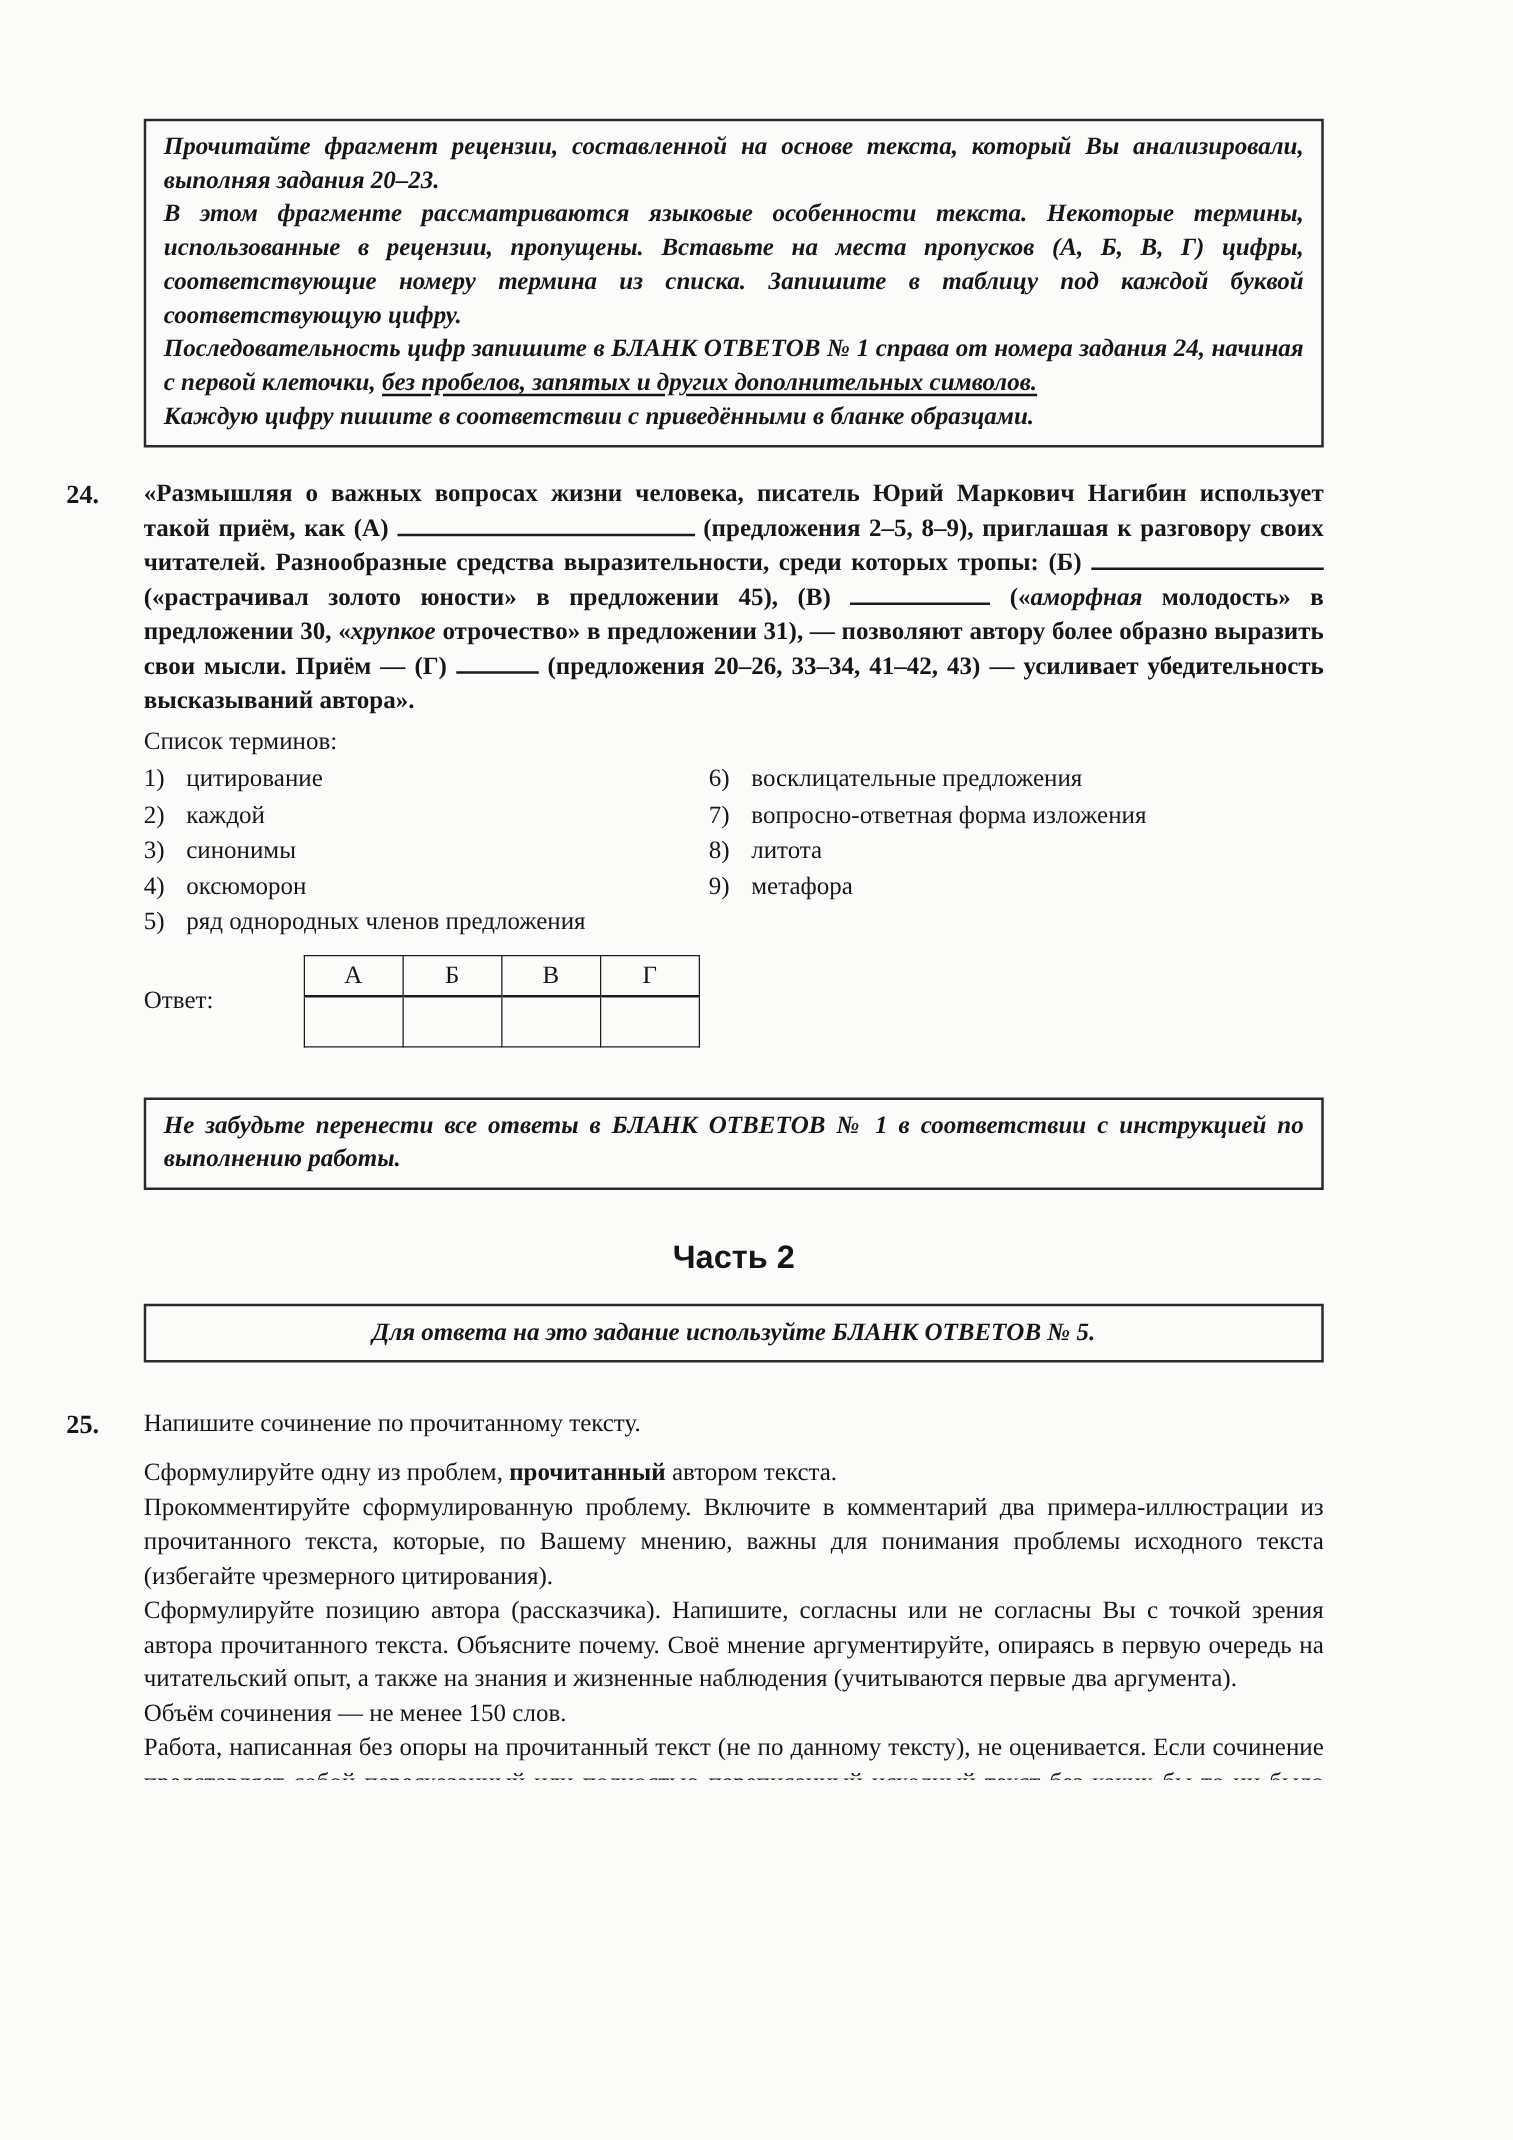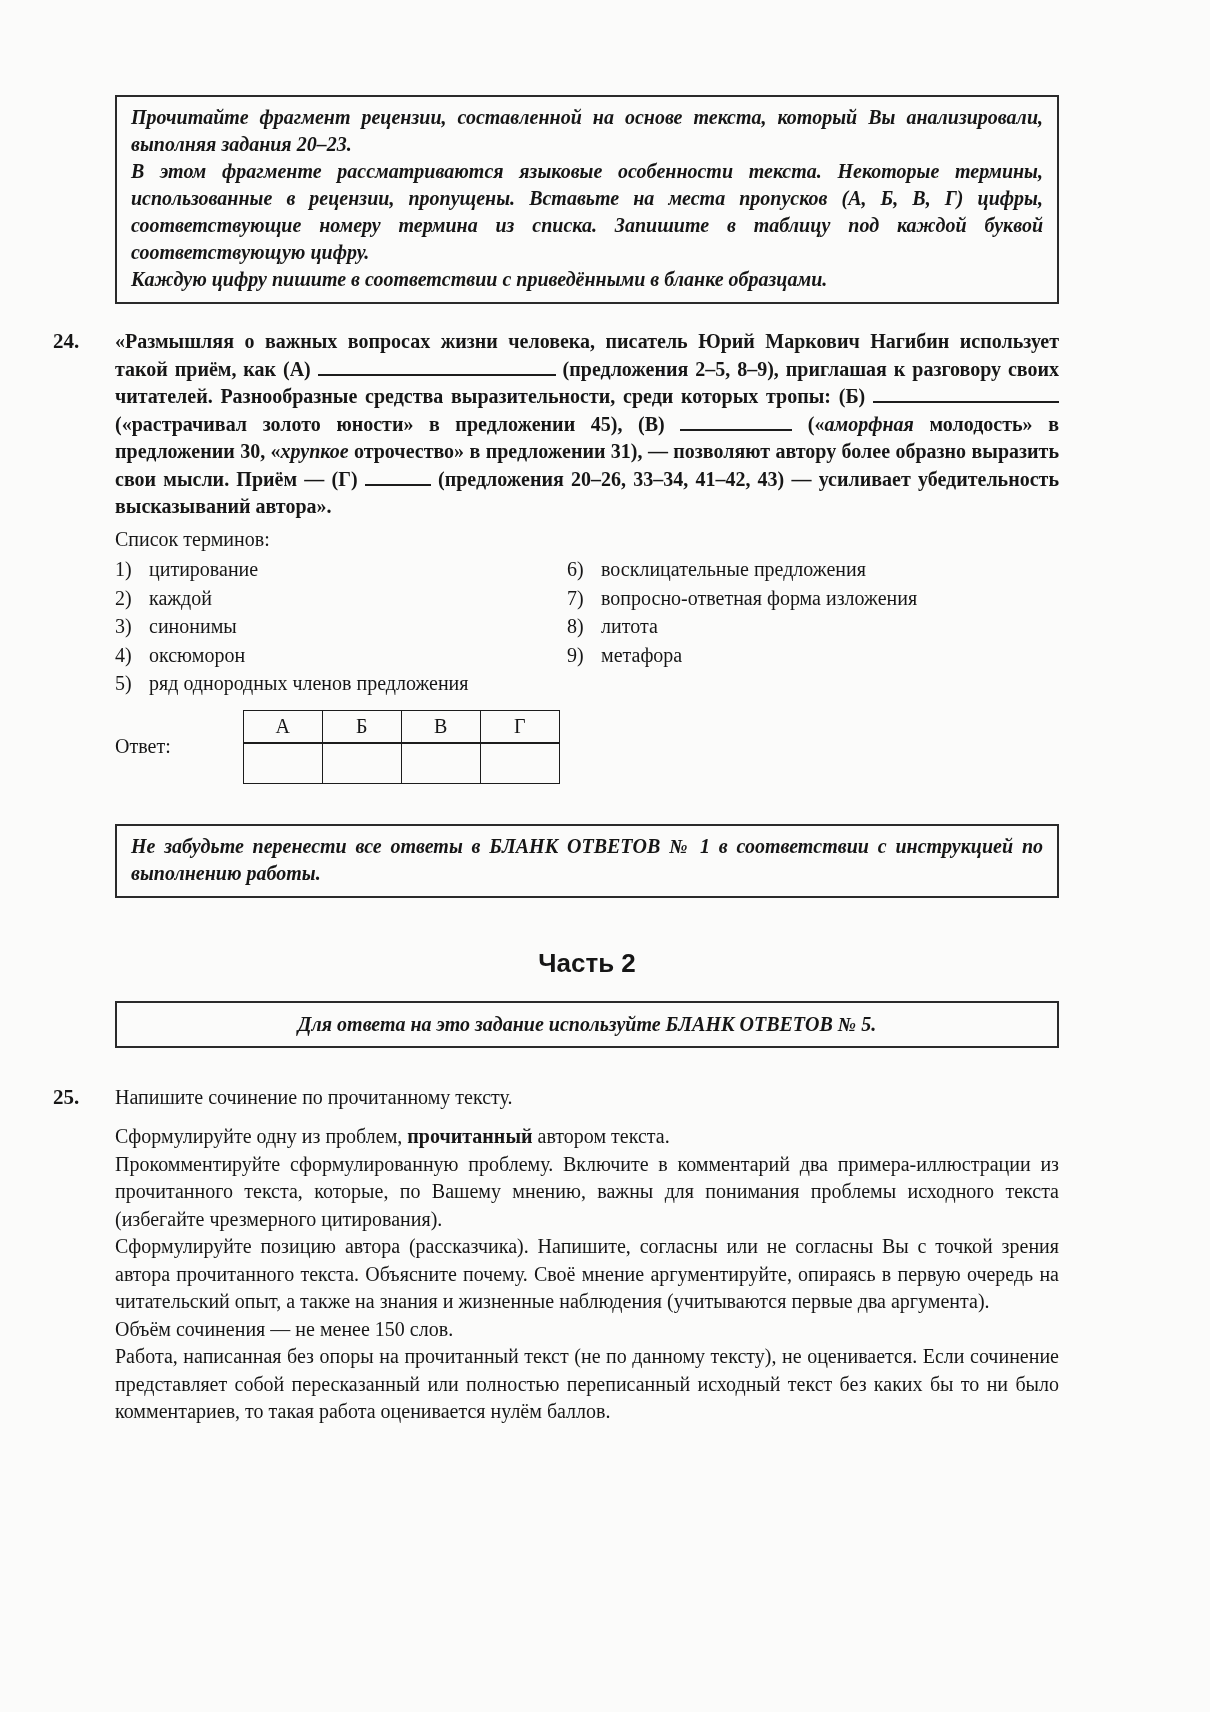--- a/index.html
+++ b/index.html
@@ -71,21 +71,21 @@
     width:76px;
     text-align:center;
     font-size:20px;
   }
   .answer-table tr.hdr td{height:29px;border-bottom:2.5px solid #1c1c1c;}
   .answer-table tr.empty td{height:37px;}
 
   .reminder{margin-top:40px;}
 
   .part2-title{
-    margin:50px 0 0 0;
+    margin:38px 0 0 0;
     text-align:center;
     font-family:"Liberation Sans","DejaVu Sans",sans-serif;
     font-size:26px;
     font-weight:bold;
   }
   .blank2-box{
     margin-top:22px;
     padding:8px 14px;
   }
   .blank2-box p{text-align:center;}
@@ -103,20 +103,21 @@
 </style>
 </head>
 <body>
 
 <div class="page">
   <div class="content">
 
     <div class="box">
       <p><span>Прочитайте фрагмент рецензии, составленной на основе текста, который Вы анализировали, выполняя задания 20–23.</span></p>
       <p><span>В этом фрагменте рассматриваются языковые особенности текста. Некоторые термины, использованные в рецензии, пропущены. Вставьте на места пропусков (А, Б, В, Г) цифры, соответствующие номеру термина из списка. Запишите в таблицу под каждой буквой соответствующую цифру.</span></p>
+      <p><span>Последовательность цифр запишите в БЛАНК ОТВЕТОВ № 1 справа от номера задания 24, начиная с первой клеточки, </span><span class="ul">без пробелов, запятых и других дополнительных символов.</span></p>
       <p><span>Каждую цифру пишите в соответствии с приведёнными в бланке образцами.</span></p>
     </div>
 
     <div class="task">
       <div class="task-num">24.</div>
       <div class="task-body">
         <p class="t24-text"><span>«Размышляя о важных вопросах жизни человека, писатель Юрий Маркович Нагибин использует такой приём, как (А) </span><span class="blank" style="width: 238px;"></span><span> (предложения 2–5, 8–9), приглашая к разговору своих читателей. Разнообразные средства выразительности, среди которых тропы: (Б) </span><span class="blank" style="width: 186px;"></span><span> («растрачивал золото юности» в предложении 45), (В) </span><span class="blank" style="width: 112px;"></span><span> («</span><span class="it">аморфная</span><span> молодость» в предложении 30, «</span><span class="it">хрупкое</span><span> отрочество» в предложении 31), — позволяют автору более образно выразить свои мысли. Приём — (Г) </span><span class="blank" style="width: 66px;"></span><span> (предложения 20–26, 33–34, 41–42, 43) — усиливает убедительность высказываний автора».</span></p>
         <p class="terms-title">Список терминов:</p>
         <div class="terms">
           <ul class="terms-col left">

